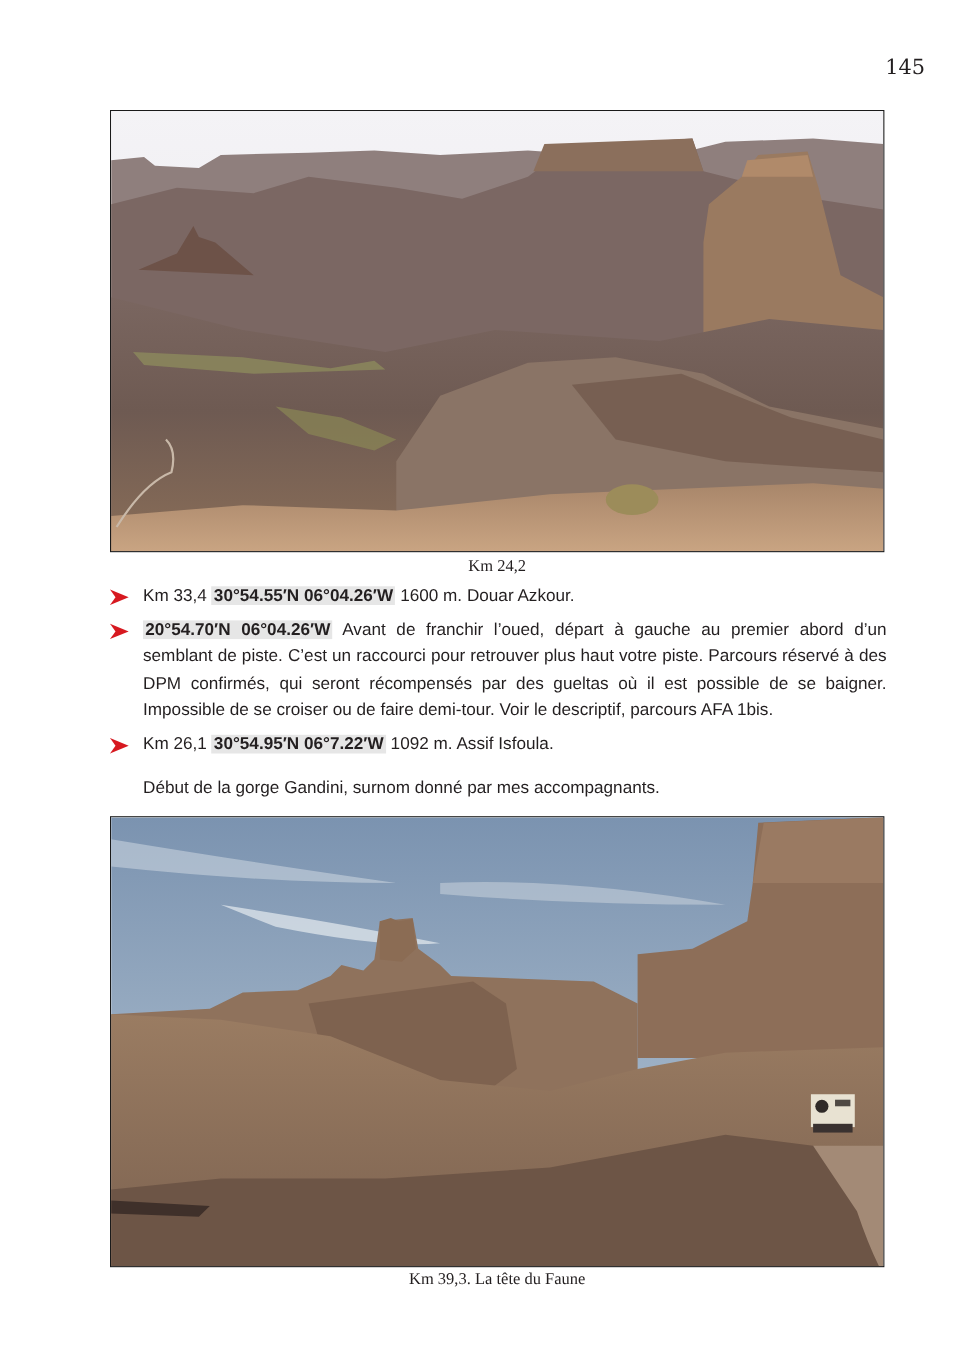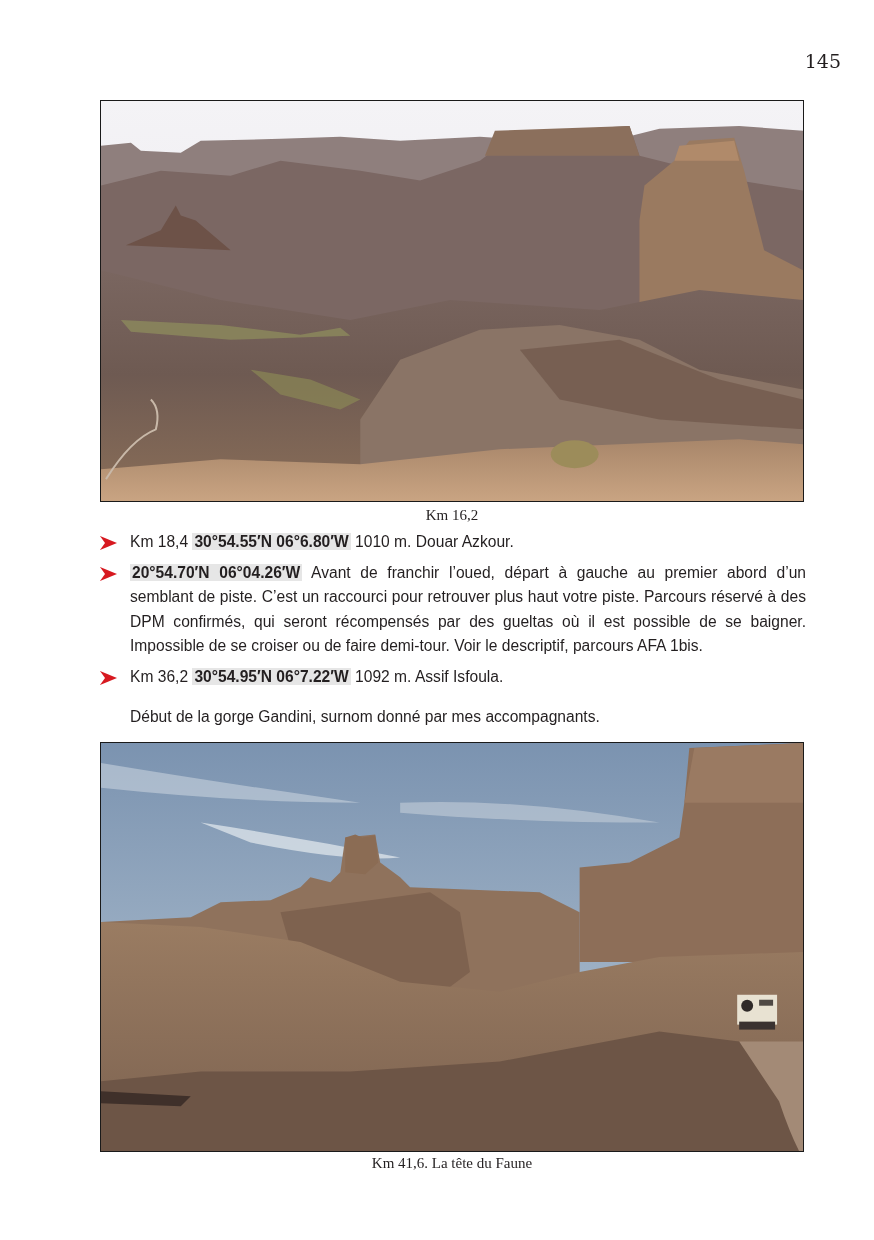--- a/index.html
+++ b/index.html
@@ -66,37 +66,37 @@
     <path d="M260 320 L300 260 L380 230 L460 225 L540 240 L600 270 L704 290 L704 402 L260 402 Z" fill="#8a7466"></path>
     <path d="M420 250 L520 240 L620 280 L704 300 L704 330 L560 320 L460 300 Z" fill="#6f574a" opacity="0.7"></path>
 
     <path d="M0 370 L120 360 L260 365 L400 350 L520 345 L640 340 L704 345 L704 402 L0 402 Z" fill="url(#fore1)"></path>
 
     <path d="M5 380 Q30 340 55 330 Q60 310 50 300" fill="none" stroke="#c8b8a8" stroke-width="2"></path>
 
     <ellipse cx="475" cy="355" rx="24" ry="14" fill="#9c8c5a"></ellipse>
   </svg>
 </div>
-<div class="caption caption-1">Km 16,2</div>
+<div class="caption caption-1">Km 24,2</div>
 
 <div class="waypoints">
   <div class="wp">
     <span class="bullet"></span>
-    <span>Km 18,4</span>
-    <span class="coord">30°54.55′N 06°6.80′W</span>
-    <span>1010 m. Douar Azkour.</span>
+    <span>Km 33,4</span>
+    <span class="coord">30°54.55′N 06°04.26′W</span>
+    <span>1600 m. Douar Azkour.</span>
   </div>
   <div class="wp">
     <span class="bullet"></span>
     <span class="coord">20°54.70′N 06°04.26′W</span>
     <span>Avant de franchir l’oued, départ à gauche au premier abord d’un semblant de piste. C’est un raccourci pour retrouver plus haut votre piste. Parcours réservé à des DPM confirmés, qui seront récompensés par des gueltas où il est possible de se baigner. Impossible de se croiser ou de faire demi-tour. Voir le descriptif, parcours AFA 1bis.</span>
   </div>
   <div class="wp">
     <span class="bullet"></span>
-    <span>Km 36,2</span>
+    <span>Km 26,1</span>
     <span class="coord">30°54.95′N 06°7.22′W</span>
     <span>1092 m. Assif Isfoula.</span>
   </div>
   <div class="note">Début de la gorge Gandini, surnom donné par mes accompagnants.</div>
 </div>
 
 <div class="photo photo-2">
   <svg viewBox="0 0 704 410" preserveAspectRatio="none">
     <defs>
       <linearGradient id="sky2" x1="0" y1="0" x2="0" y2="1">
@@ -132,13 +132,13 @@
     <path d="M640 300 Q660 330 680 360 Q690 390 700 410 L704 410 L704 300 Z" fill="#a38a76"></path>
 
     <g>
       <rect x="638" y="253" width="40" height="30" fill="#e8e2d2"></rect>
       <rect x="640" y="280" width="36" height="8" fill="#3a3230"></rect>
       <circle cx="648" cy="264" r="6" fill="#2f2a28"></circle>
       <rect x="660" y="258" width="14" height="6" fill="#4f4944"></rect>
     </g>
   </svg>
 </div>
-<div class="caption caption-2">Km 41,6. La tête du Faune</div>
+<div class="caption caption-2">Km 39,3. La tête du Faune</div>
 
 </body></html>

